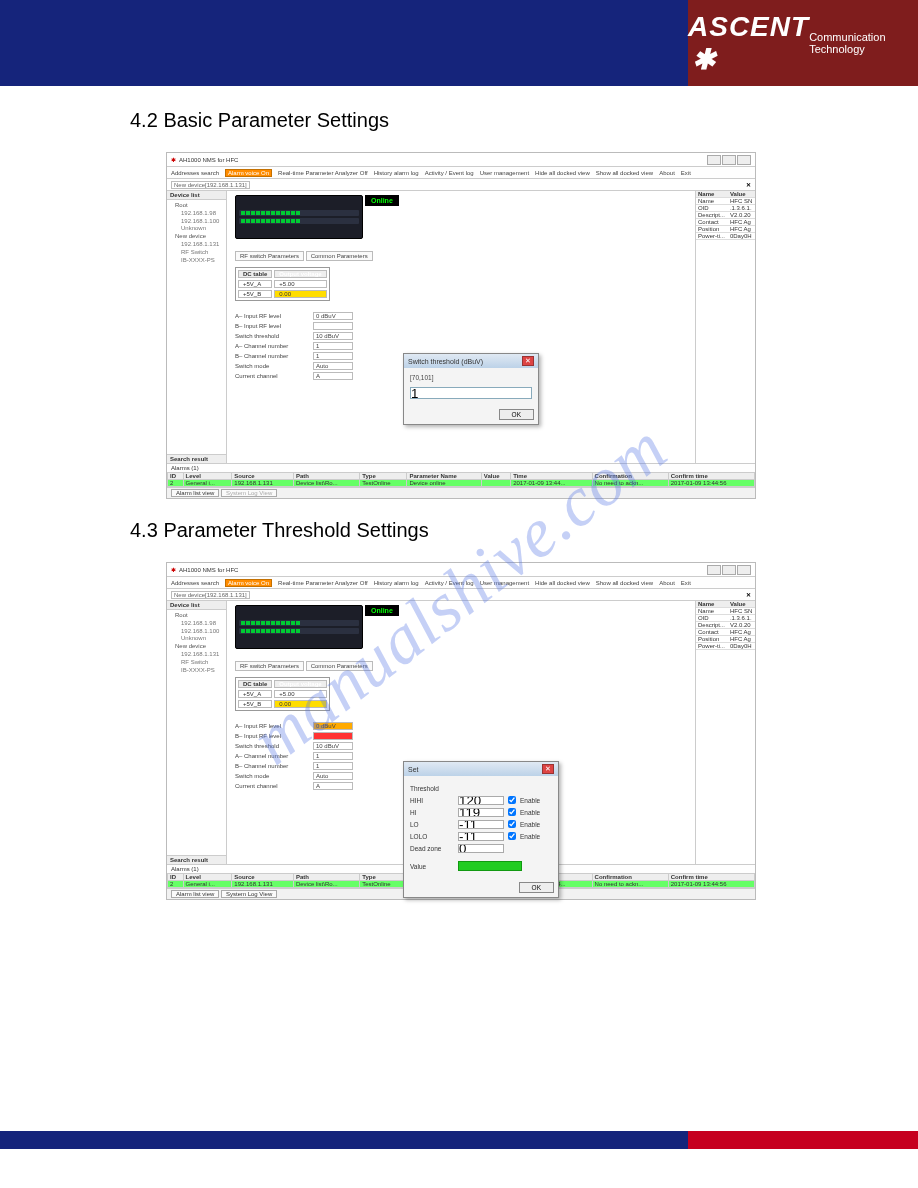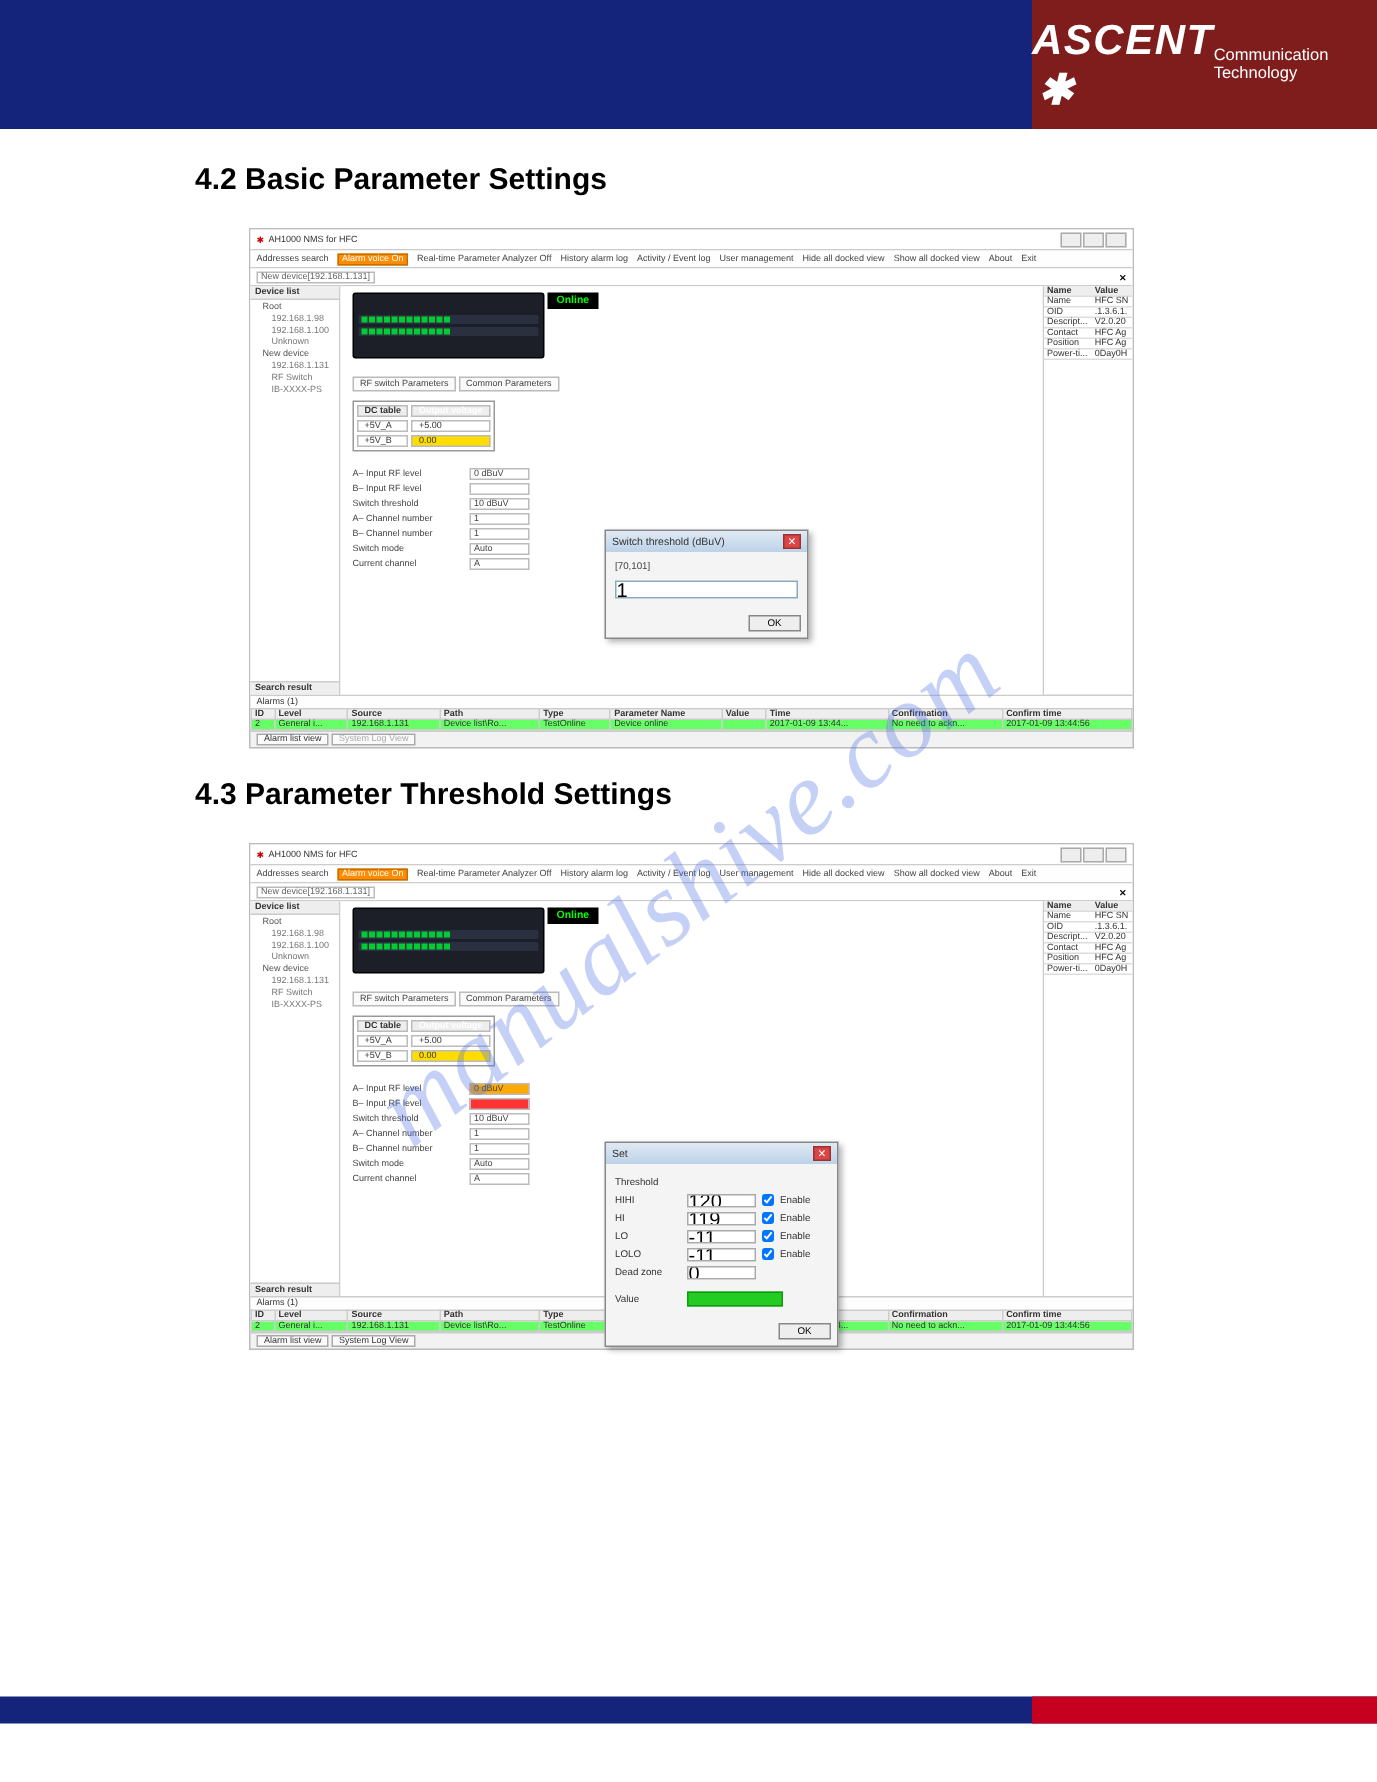--- a/index.html
+++ b/index.html
@@ -5,21 +5,21 @@
 *{box-sizing:border-box;margin:0;padding:0}
 html,body{width:918px;height:1188px;background:#fff;font-family:Arial,Helvetica,sans-serif;font-size:10px;color:#000;position:relative;overflow:hidden}
 .header-band{position:absolute;top:0;left:0;right:0;height:86px;background:#15247b}
 .header-logo{position:absolute;right:0;top:0;width:230px;height:86px;background:#7f1d1d;display:flex;flex-direction:row;align-items:center;justify-content:center;color:#fff}
 .logo-title{font-size:28px;font-weight:900;letter-spacing:1px;font-style:italic}
 .logo-sub{font-size:11px;font-weight:400}
 .logo-star{display:inline-block;margin-left:4px}
 .footer-band{position:absolute;left:0;right:0;bottom:39px;height:18px;background:#15247b}
 .footer-red{position:absolute;right:0;bottom:39px;width:230px;height:18px;background:#c6001f}
 .page-content{position:absolute;top:109px;left:130px;width:664px}
-.section-title{font-size:20px;font-weight:700;margin-bottom:20px}
+.section-title{font-size:20px;font-weight:400;margin-bottom:20px}
 .section-title-2{margin-top:20px;}
 
 .shot{width:590px;margin-left:36px;border:1px solid #bbb;background:#f2f2f2;font-size:6px;color:#333;position:relative;margin-bottom:12px}
 .shot-titlebar{height:14px;background:#fff;border-bottom:1px solid #ccc;display:flex;align-items:center;padding:0 4px}
 .shot-titlebar .gear{color:#c00;margin-right:3px}
 .shot-titlebar .wbtns{margin-left:auto;display:flex;gap:1px}
 .shot-titlebar .wbtn{width:14px;height:10px;border:1px solid #aaa;background:#eee}
 .shot-toolbar{height:12px;background:#fefefe;border-bottom:1px solid #ccc;display:flex;align-items:center;gap:6px;padding:0 4px;color:#444}
 .shot-toolbar .on{background:#ff8c00;color:#fff;padding:0 2px;border:1px solid #c47000}
 .shot-subbar{height:12px;background:#fff;border-bottom:1px solid #ccc;display:flex;align-items:center;padding:0 4px}

